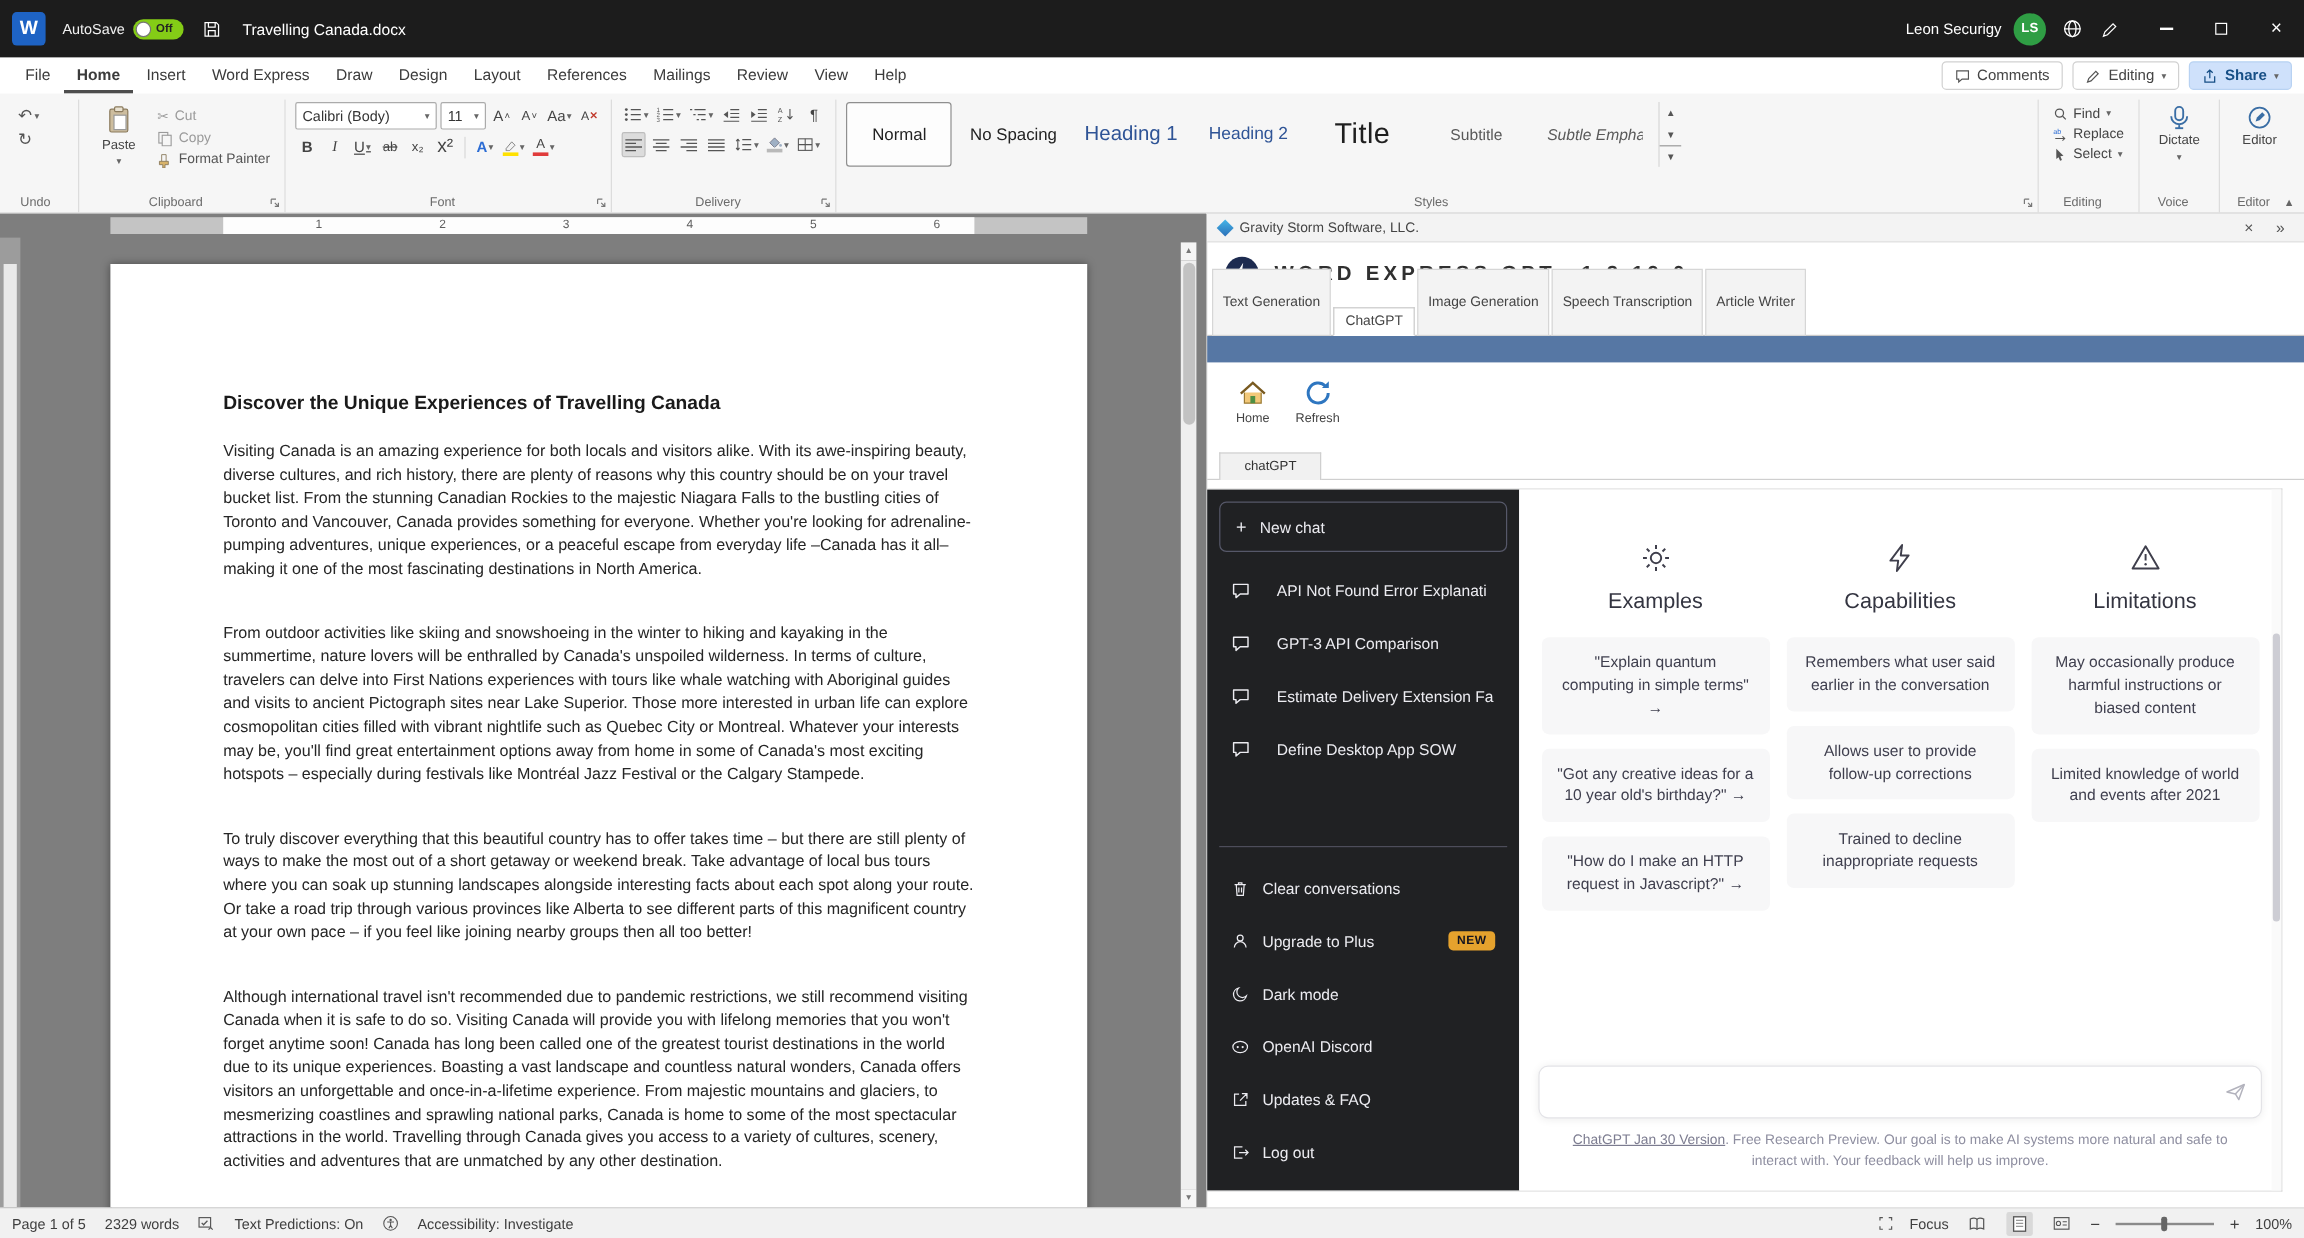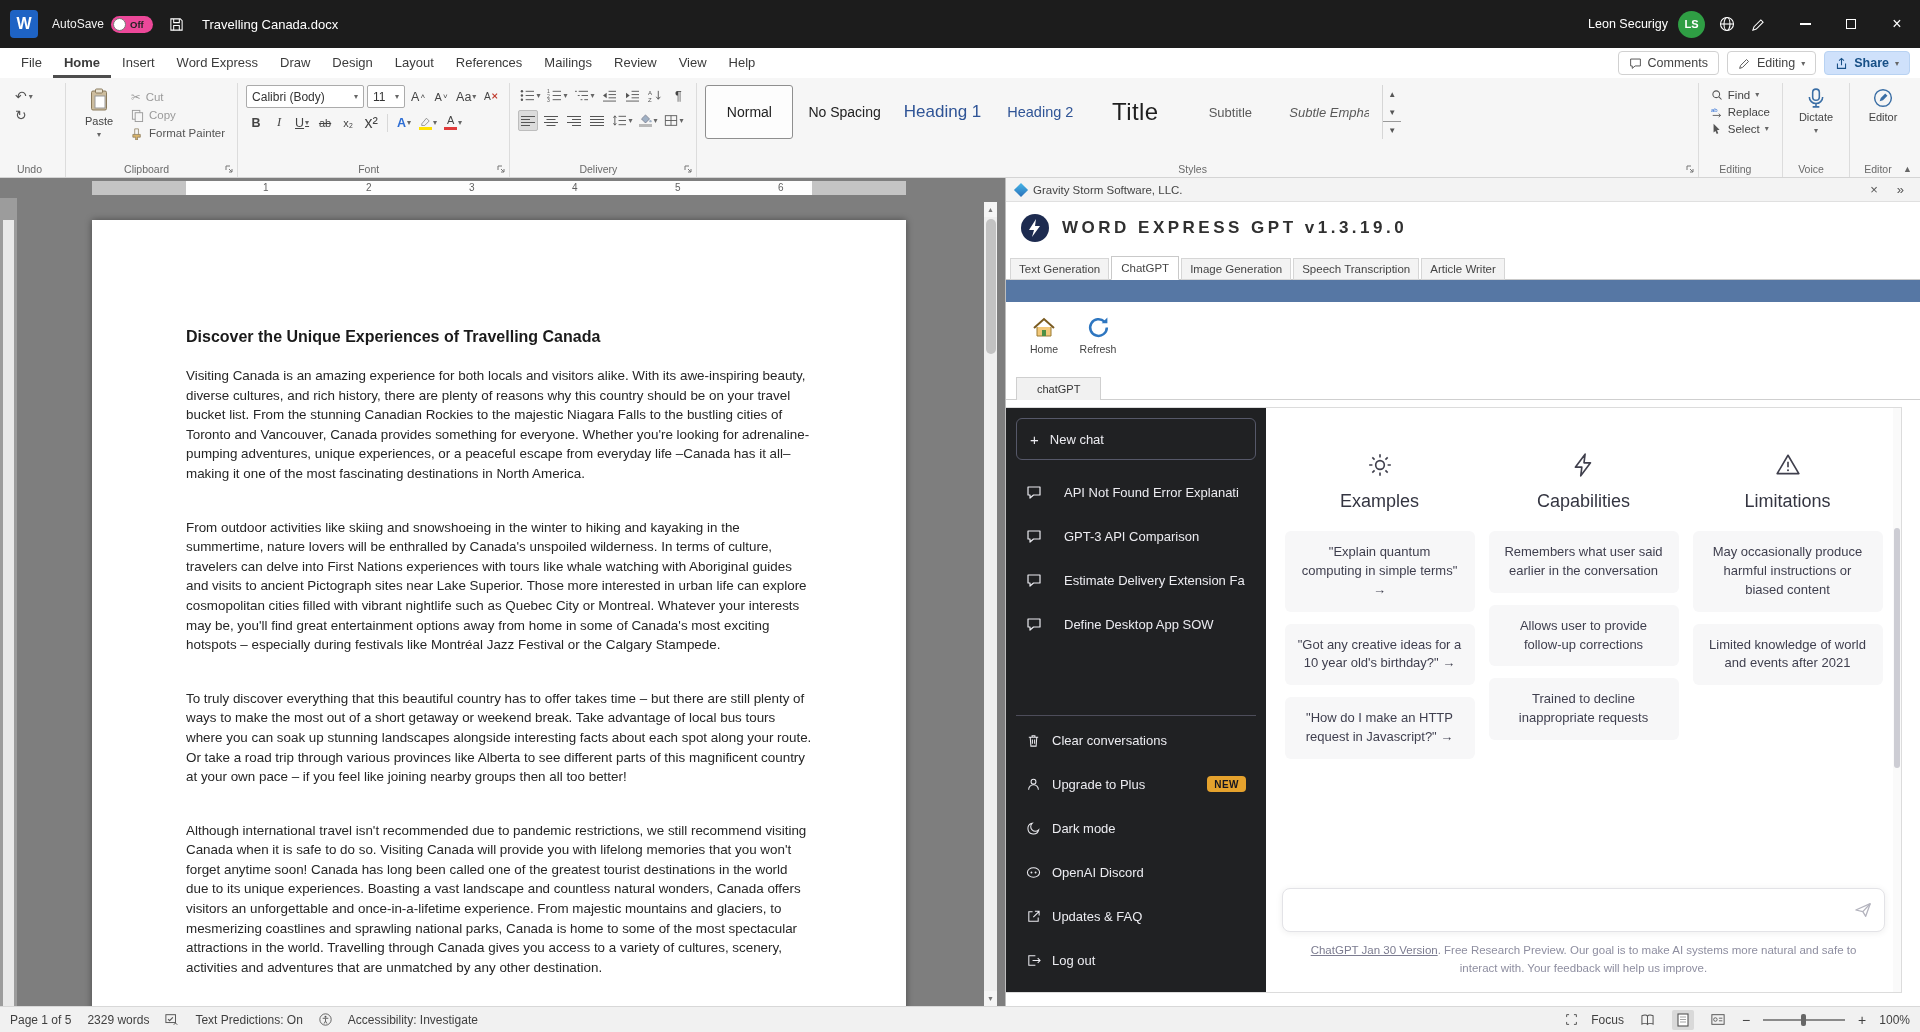--- a/index.html
+++ b/index.html
@@ -4,21 +4,21 @@
 <style>
   *{margin:0;padding:0;box-sizing:border-box}
   html,body{width:1920px;height:1032px;overflow:hidden}
   body{font-family:"Liberation Sans","DejaVu Sans",sans-serif;font-size:13px;color:#333;background:#fff}
   svg{display:block}
 
   
   .titlebar{height:48px;background:#1c1c1c;display:flex;align-items:center;color:#fff;position:relative;padding-left:10px}
   .word-badge{width:28px;height:28px;border-radius:4px;background:#1e63c4;color:#fff;font-weight:bold;font-size:16px;display:flex;align-items:center;justify-content:center}
   .autosave{margin-left:14px;font-size:12px;color:#f1f1f1;display:flex;align-items:center;gap:7px}
-  .toggle{width:42px;height:17px;background:#ec4899;border-radius:9px;position:relative;display:flex;align-items:center}
+  .toggle{width:42px;height:17px;background:#84cc16;border-radius:9px;position:relative;display:flex;align-items:center}
   .toggle .knob{width:13px;height:13px;border-radius:50%;background:#fff;border:1.5px solid #777;margin-left:2px}
   .toggle .tstate{font-size:9.5px;color:#222;margin-left:4px;font-weight:bold}
   .tb-save{margin-left:16px}
   .doc-title{margin-left:18px;font-size:13px;color:#fff}
   .tb-search{position:absolute;left:50%;top:9px;transform:translateX(-50%);width:470px;height:30px;background:#f0f0f0;border-radius:4px;display:flex;align-items:center;gap:9px;padding:0 12px}
   .tb-search input{flex:1;border:none;outline:none;background:transparent;font-size:13px;color:#444;font-family:inherit}
   .tb-right{position:absolute;right:0;top:0;height:48px;display:flex;align-items:center}
   .tb-user{font-size:12.5px;margin-right:10px}
   .avatar{width:27px;height:27px;border-radius:50%;background:#2f9e44;color:#fff;font-size:11px;font-weight:bold;display:flex;align-items:center;justify-content:center;margin-right:14px}
   .tb-ic{margin-right:16px}
@@ -91,37 +91,37 @@
 
   
   .addin{flex:1;background:#fff;border-left:1px solid #bdbdbd;display:flex;flex-direction:column}
   .vendorbar{height:24px;background:#f3f3f3;border-bottom:1px solid #e0e0e0;display:flex;align-items:center;padding:0 10px;font-size:11.5px;color:#444;gap:7px}
   .gem{width:10px;height:10px;background:linear-gradient(135deg,#45b6e8,#2a6fb8);transform:rotate(45deg)}
   .vend-sp{flex:1}
   .vbtn{color:#555;font-size:13px;padding:0 6px}
   .logo-row{height:52px;display:flex;align-items:center;gap:12px;padding-left:14px}
   .weg-title{font-size:17px;font-weight:bold;color:#303030;letter-spacing:3.5px;white-space:nowrap}
   .atabs{display:flex;align-items:flex-end;padding-left:4px;border-bottom:1px solid #c9c9c9;height:26px}
-  .atab{font-size:11.5px;color:#444;background:#f3f3f3;border:1px solid #d6d6d6;padding:4px 8px;margin-right:2px;margin-bottom:-1px;white-space:nowrap}
+  .atab{font-size:11.5px;color:#444;background:#f3f3f3;border:1px solid #d6d6d6;padding:21px 8px;margin-right:2px;margin-bottom:-1px;white-space:nowrap}
   .atab.active{background:#fff;border-color:#c9c9c9;border-bottom-color:#fff;padding:5px 9px}
   .bluebar{height:22px;background:#5677a4}
   .atoolbar{height:66px;display:flex;align-items:center;gap:6px;padding-left:14px}
   .toolbtn{width:48px;display:flex;flex-direction:column;align-items:center;gap:3px;font-size:10.5px;color:#444}
   .sheetrow{height:26px;border-bottom:1px solid #cfcfcf;display:flex;align-items:flex-end;padding-left:10px;margin-top:6px}
   .sheettab{font-size:11px;color:#333;background:#f1f1f1;border:1px solid #cfcfcf;border-bottom:none;padding:5px 20px;margin-bottom:-1px}
 
   
   .chat{height:586px;width:calc(100% - 18px);margin-top:7px;display:flex;border:1px solid #dcdcdc;border-left:none;position:relative}
   .sbar{width:260px;background:#202123;padding:10px;display:flex;flex-direction:column;color:#ececf1}
   .newchat{height:42px;border:1px solid #565869;border-radius:6px;display:flex;align-items:center;gap:11px;padding:0 13px;font-size:13px;margin-bottom:10px;flex-shrink:0}
   .plus{font-size:15px;line-height:1}
   .conv{height:44px;border-radius:6px;display:flex;align-items:center;gap:22px;padding:0 10px;font-size:13px;white-space:nowrap;overflow:hidden;flex-shrink:0}
   .conv svg,.sb-item svg{flex-shrink:0}
   .conv-partial{height:10px;overflow:hidden;flex-shrink:0;opacity:.7}
-  .sb-bottom{margin-top:auto;border-top:1px solid #4d4d5a;padding-top:2px}
+  .sb-bottom{margin-top:auto;border-top:1px solid #4d4d5a;padding-top:12px}
   .sb-item{height:44px;border-radius:6px;display:flex;align-items:center;gap:11px;padding:0 10px;font-size:13px;white-space:nowrap}
   .badge{margin-left:auto;background:#e5a22d;color:#14141f;font-size:10px;font-weight:bold;padding:2.5px 7px;border-radius:4px;letter-spacing:.5px}
   .cmain{flex:1;background:#fff;display:flex;flex-direction:column;position:relative}
   .cols{display:flex;gap:14px;justify-content:center;padding-top:44px}
   .ccol{width:190px;display:flex;flex-direction:column;align-items:center}
   .ccol-h{font-size:18px;font-weight:400;color:#343541;margin:13px 0 19px}
   .card{width:100%;background:#f7f7f8;border-radius:6px;padding:12px 13px;font-size:13px;line-height:1.45;color:#3f3f4e;text-align:center;margin-bottom:12px}
   .csp{flex:1}
   .inputbar{margin:0 16px;height:44px;border:1px solid #e3e3e7;border-radius:8px;box-shadow:0 1px 7px rgba(0,0,0,.07);display:flex;align-items:center;padding:0 12px;background:#fff}
   .inputbar input{flex:1;border:none;outline:none;font-size:14px;font-family:inherit}

